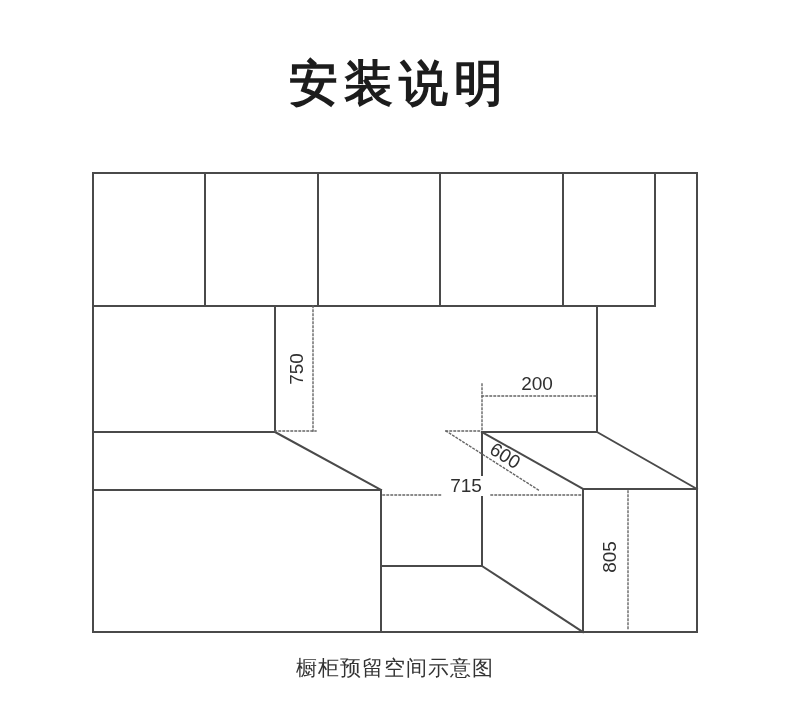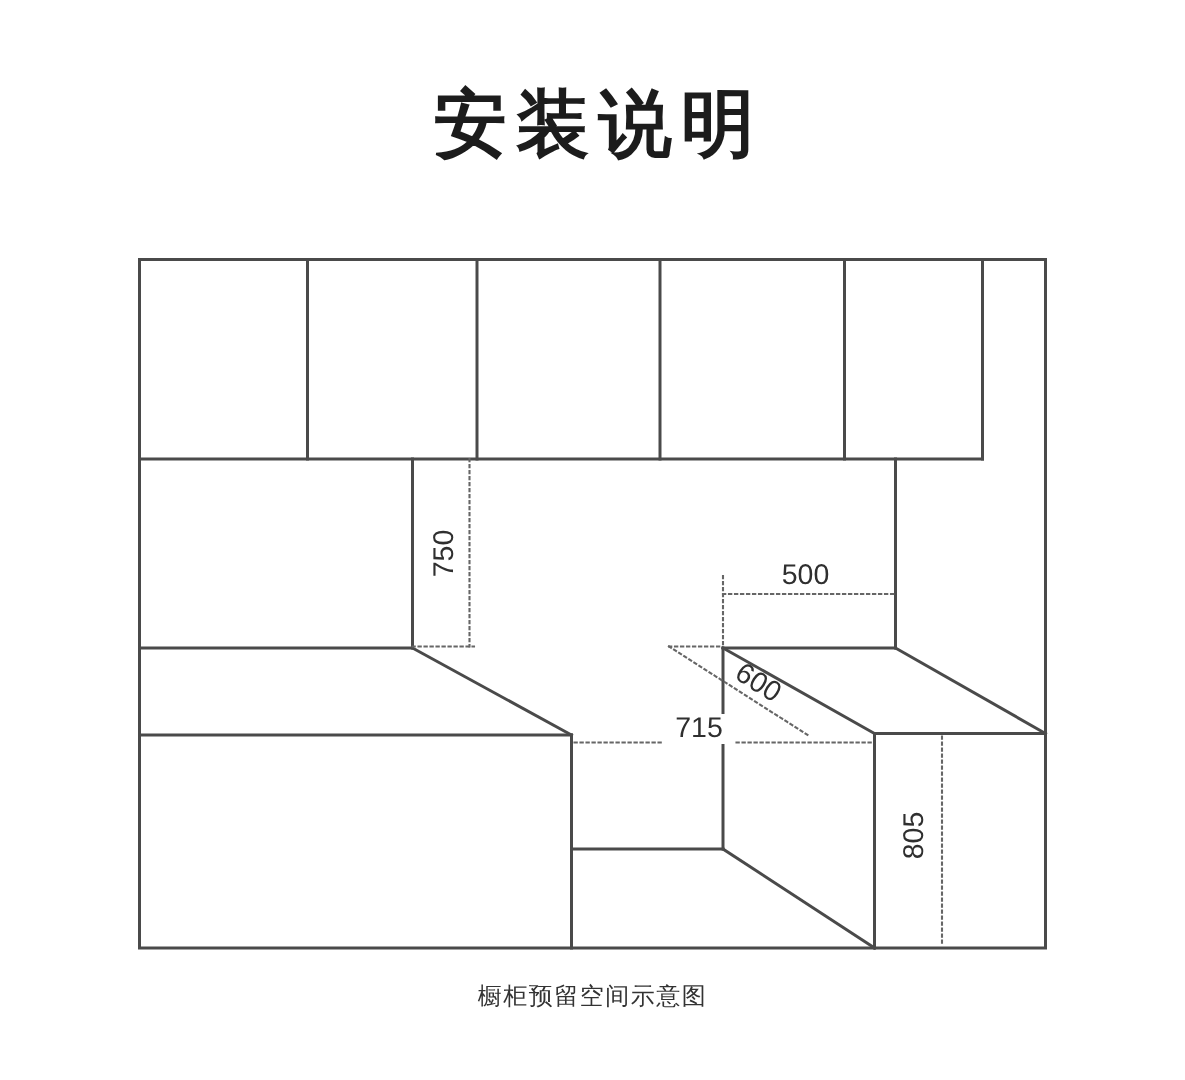--- a/index.html
+++ b/index.html
@@ -23,21 +23,21 @@
     font-weight: 700;
     letter-spacing: 6px;
     color: #1c1c1c;
   }
   .caption {
     position: absolute;
     top: 655px;
     left: 0;
     width: 100%;
     text-align: center;
-    font-size: 16px;
+    font-size: 21px;
     line-height: 1.2;
     letter-spacing: 1px;
     color: #333333;
   }
   .diagram { position: absolute; inset: 0; }
   .diagram svg { position: absolute; left: 0; top: 0; }
   .dim {
     position: absolute;
     width: 48px;
     height: 20px;
@@ -114,21 +114,21 @@
       </g>
       <g stroke="#666666" stroke-width="1.4" stroke-dasharray="1.5 2.5">
         <line x1="383" y1="495" x2="583" y2="495"></line>
       </g>
       <g stroke="#666666" stroke-width="1.4" stroke-dasharray="1.5 2.5">
         <line x1="628" y1="491" x2="628" y2="631"></line>
       </g>
     </svg>
 
     <div class="dim dim-750">750</div>
-    <div class="dim dim-300">500</div>
+    <div class="dim dim-300">200</div>
     <div class="dim dim-600">600</div>
     <div class="dim dim-905">715</div>
     <div class="dim dim-805">805</div>
   </div>
 
   <div class="caption">橱柜预留空间示意图</div>
 
 </div>
 
 </body></html>

